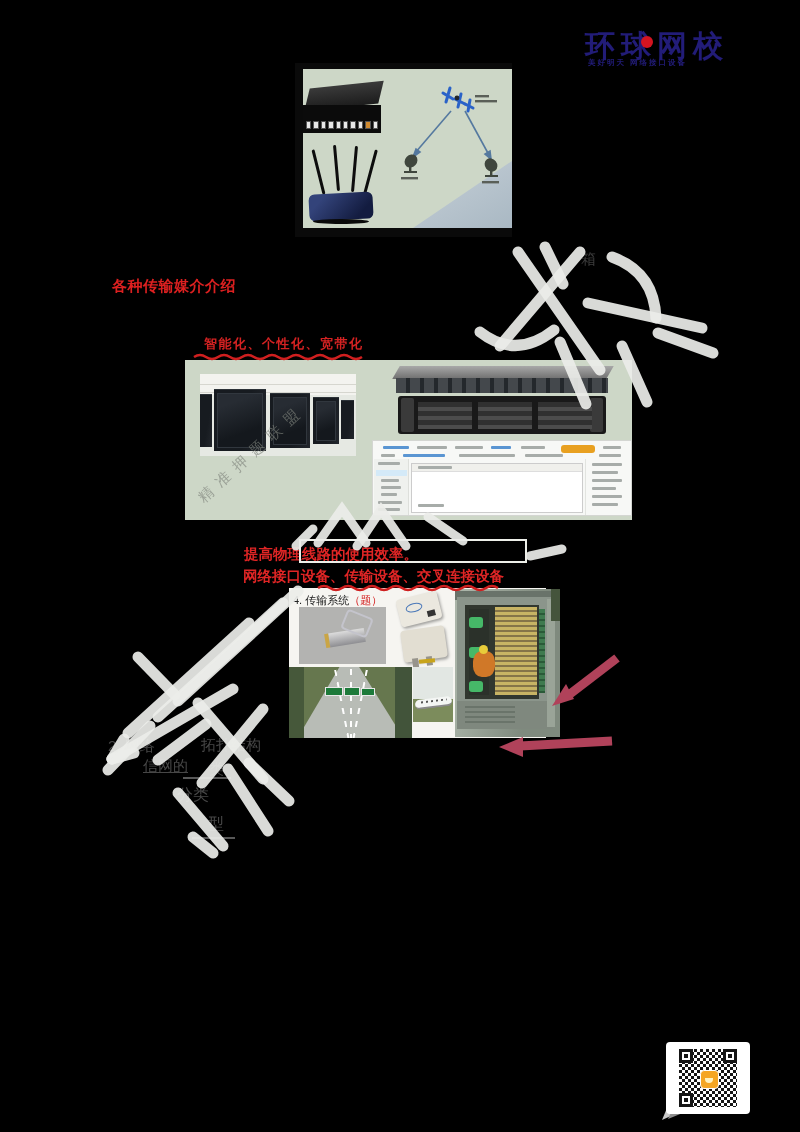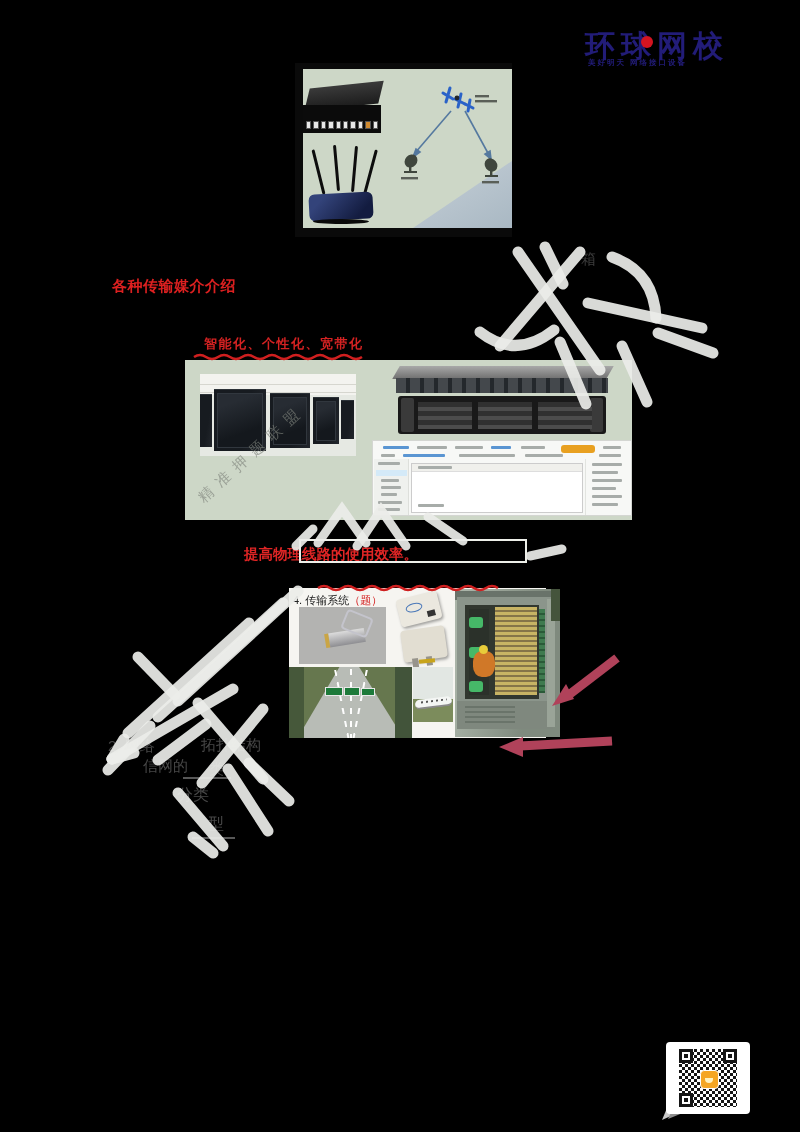--- a/index.html
+++ b/index.html
@@ -122,21 +122,21 @@
   .cab-bottom{left:2px;top:112px;width:96px;height:28px;background:#7f887e;}
   .cab-vent{left:10px;top:117px;width:50px;height:18px;
             background:repeating-linear-gradient(#6a746a 0 2px,transparent 2px 5px);}
   .cab-edge{left:92px;top:10px;width:8px;height:128px;background:#9aa498;}
   .cab-trees{left:96px;top:0;width:9px;height:32px;background:#45543c;}
 
   
   .frag{color:#474747;font-size:15px;}
   .frag-topic{left:108px;top:737px;}
   .frag-topology{left:201px;top:736px;}
-  .frag-network{left:143px;top:757px;}
+  .frag-network{left:143px;top:757px;text-decoration:underline;}
   .frag-class{left:209px;top:760px;}
   .frag-fenlei{left:177px;top:785px;font-size:16px;}
   .frag-xing{left:208px;top:814px;font-size:16px;}
   .note-u1{left:183px;top:777px;width:48px;height:2px;background:#585858;}
   .note-u2{left:192px;top:837px;width:43px;height:2px;background:#585858;}
   .annotation-char{left:581px;top:250px;font-size:15px;color:#3c3c3c;}
 
   
   .overlay{left:0;top:0;pointer-events:none;z-index:15;}
   .qr-box{left:666px;top:1042px;width:84px;height:72px;background:#fff;border-radius:4px;z-index:20;}
@@ -282,20 +282,21 @@
         <span class="bar" style="left:6px;top:36px;width:30px"></span>
         <span class="bar" style="left:6px;top:44px;width:26px"></span>
       </div>
     </div>
 
     <div class="abs watermark">精准押题联盟</div>
   </div>
 
   <div class="abs efficiency-line">提高物理线路的使用效率。</div>
   <div class="abs white-box"></div>
+  <div class="abs devices-line">网络接口设备、传输设备、交叉连接设备</div>
 
   <div class="abs collage">
     <div class="abs white-panel"></div>
     <div class="abs section-heading">
       <span>4. 传输系统</span><span class="red">（题）</span>
     </div>
     <div class="abs module-photo">
       <div class="abs sfp-body"></div>
       <div class="abs sfp-latch"></div>
     </div>

